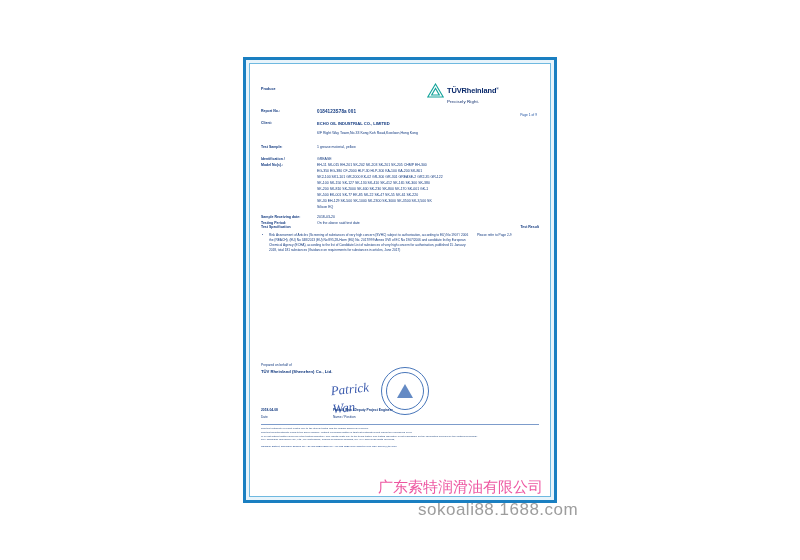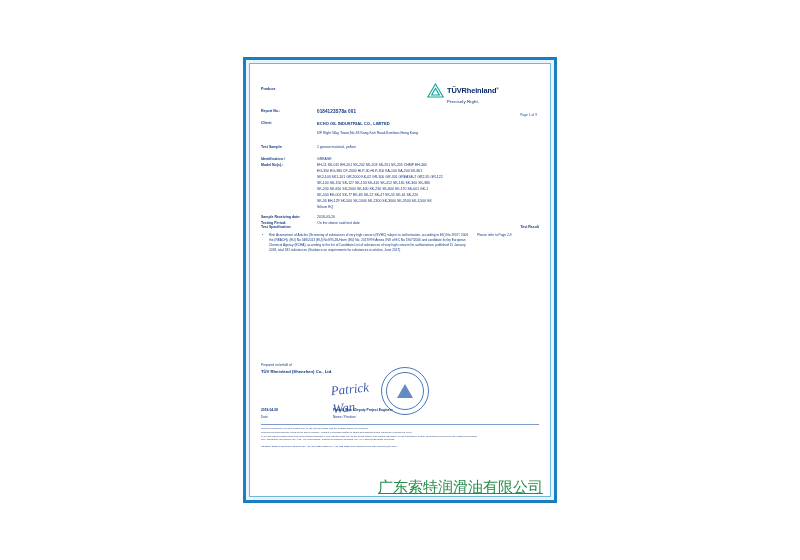--- a/index.html
+++ b/index.html
@@ -276,25 +276,24 @@
     margin-top: 3px;
     display: block;
     color: #14408a;
   }
   
   .watermark-cn {
     position: absolute;
     left: 378px;
     top: 478px;
     font-size: 15px;
-    color: #15803d;
+    color: #ec4899;
     font-family: "DejaVu Sans", sans-serif;
     white-space: nowrap;
     opacity: 0.92;
-    text-decoration: underline;
   }
   .watermark-site {
     position: absolute;
     left: 418px;
     top: 500px;
     font-size: 17px;
     color: #8d8d8d;
     font-family: "Liberation Sans", sans-serif;
     letter-spacing: 0.5px;
     white-space: nowrap;
@@ -438,14 +437,15 @@
       <span class="fl">This test certificate or report relates only to the item(s) tested and the original sample(s) received.</span>
       <span class="fl">This test report/certificate refers to the above sample. Without expressed written of this test certificate/report cannot be reproduced in full</span>
       <span class="fl">or in part without written approval of the testing laboratory. The results relate only to the items tested. The testing laboratory is not responsible for the information provided by the customer/principal.</span>
       <span class="fl">TÜV Rheinland (Shenzhen) Co., Ltd., 3/F North Block, Qianhai Technology Building, No. 3 Hi-Tech Road North 3rd Road,</span>
       <span class="footer-addr">Nanshan District, Shenzhen 518057   Tel: +86 755 8828 0888   Fax: +86 755 8828 0666   www.tuv.com   Mail: service@tuv.com</span>
     </div>
 
   </div>
 
   <div class="watermark-cn">广东索特润滑油有限公司</div>
+  <div class="watermark-site">sokoali88.1688.com</div>
 
 </div>
 
 </body></html>

